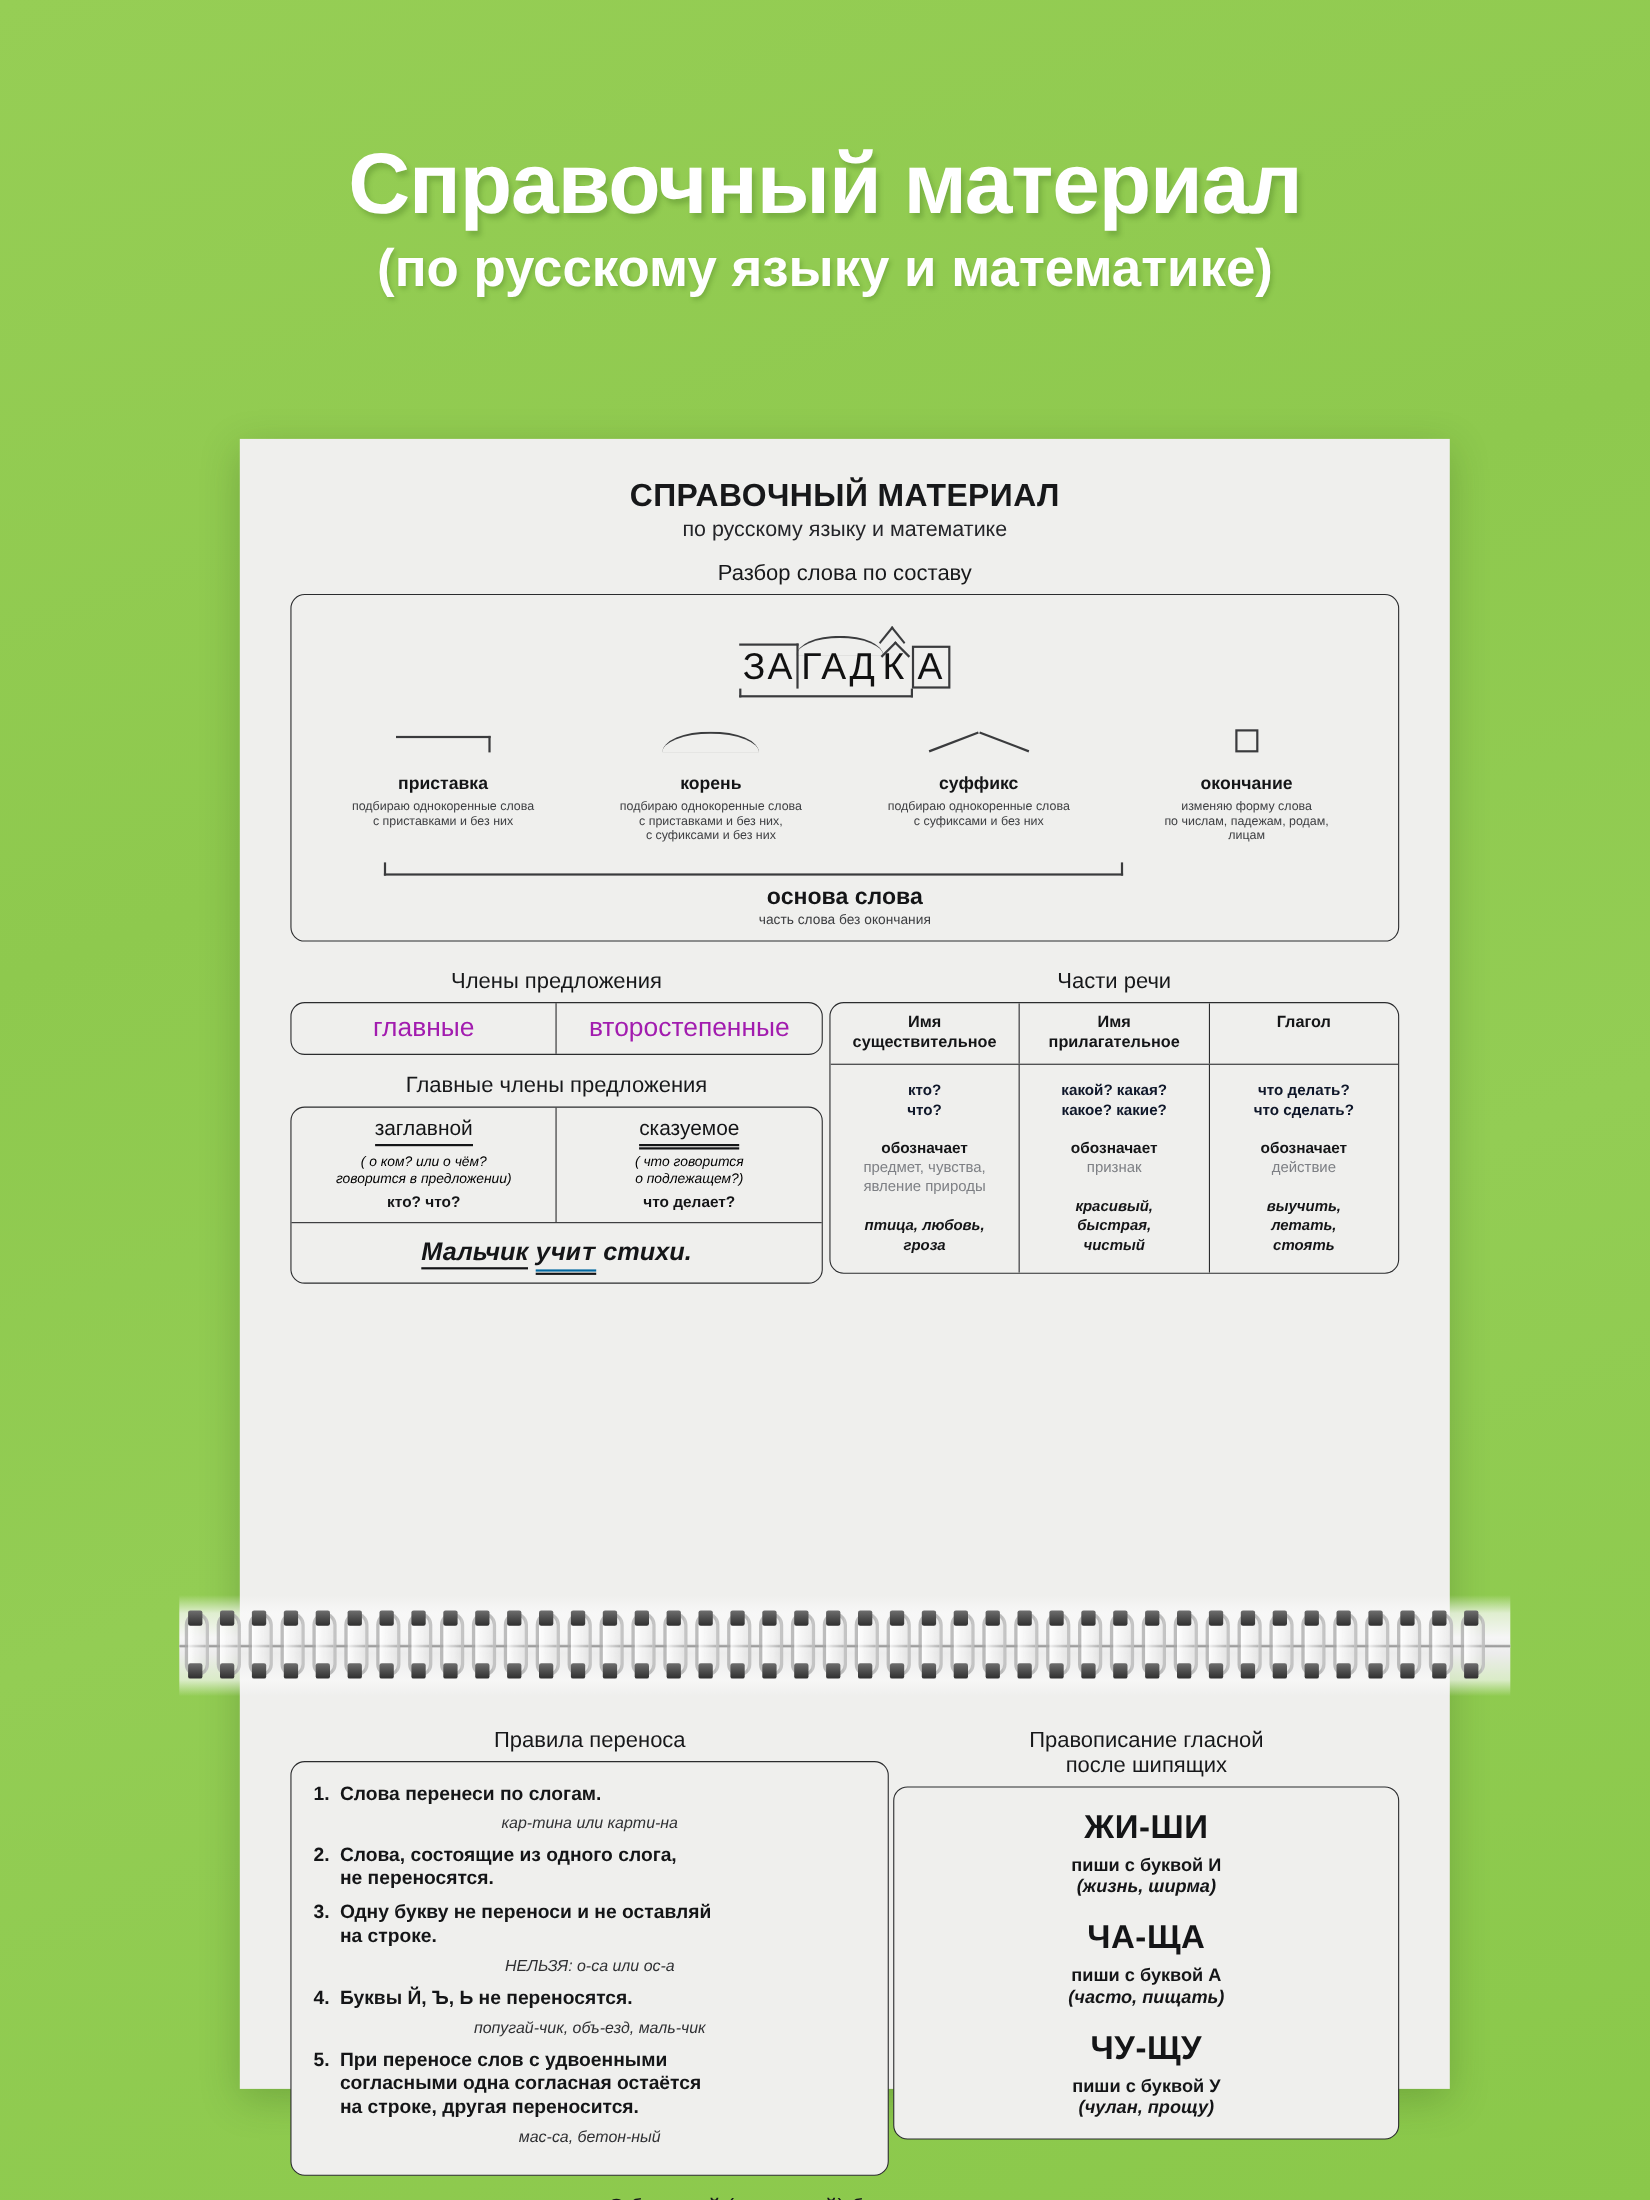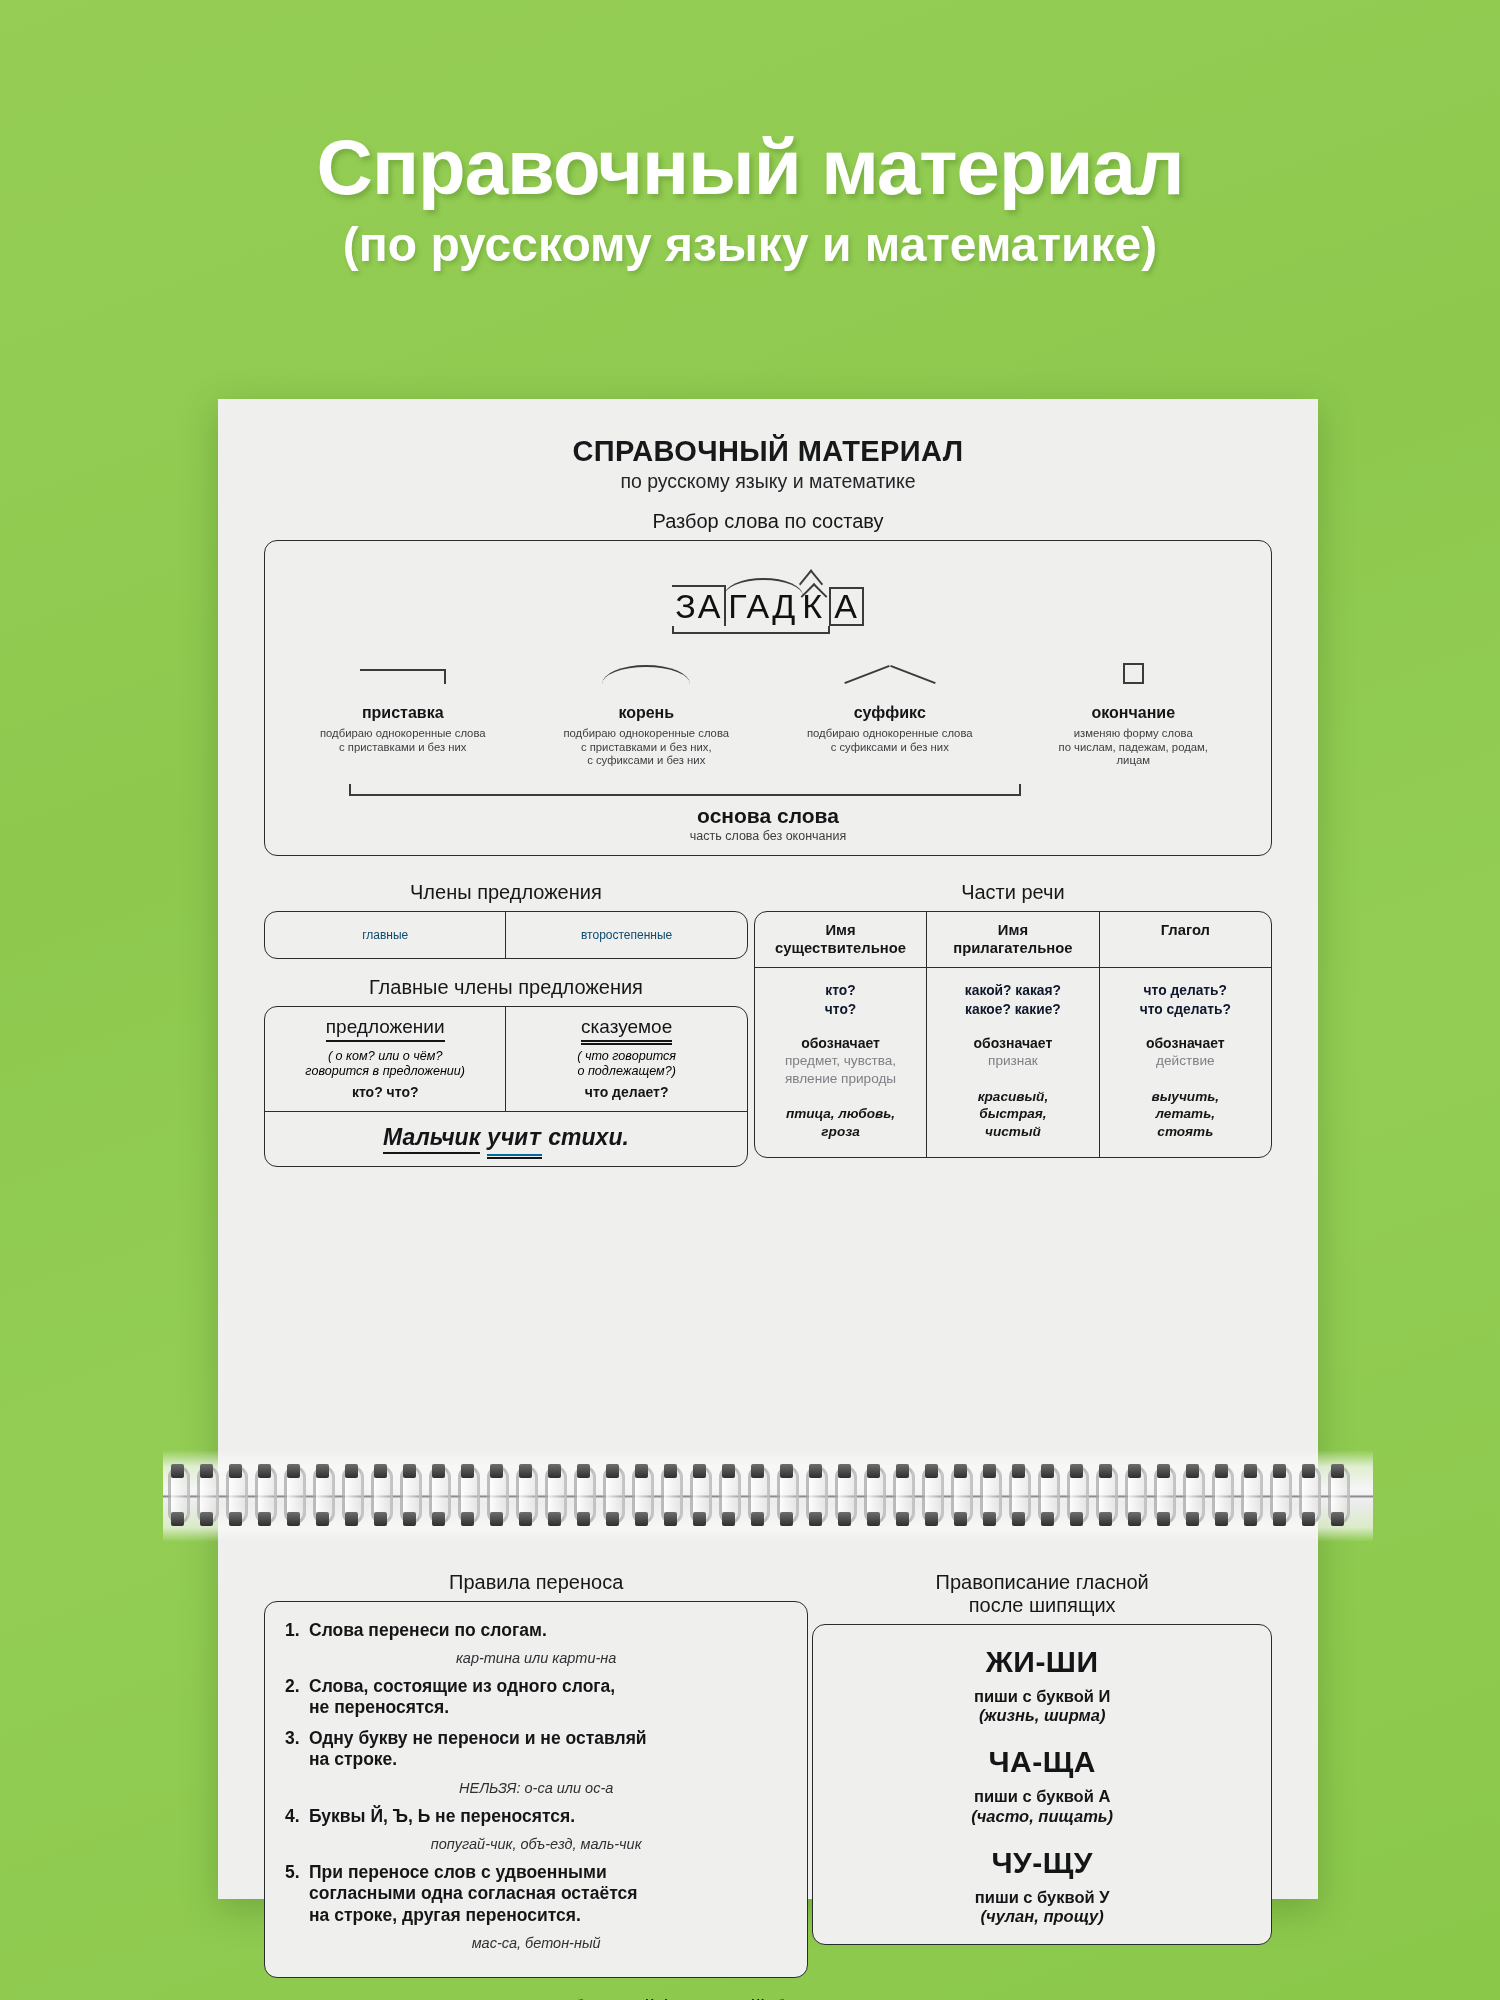--- a/index.html
+++ b/index.html
@@ -102,21 +102,21 @@
   #stem-title { text-align:center; font-size:21px; font-weight:bold; color:#141517; margin-top:8px; }
   #stem-note  { text-align:center; font-size:12.5px; color:#3d3e41; margin-top:1px; }
 
   
   #mid { display:flex; gap: 6px; margin-top: 8px; align-items: flex-start; }
   #mid-left { width: 48%; }
   #mid-right { flex:1; }
 
   #members-box { display:flex; height: 48px; }
   .members-cell { flex:1; display:flex; align-items:center; justify-content:center;
-                  font-size:12px; color:#0c4a6e; }
+                  font-size:24px; color:#a21caf; }
   .members-cell + .members-cell { border-left:1.6px solid #2b2c2e; }
 
   #main-members-box { margin-top: 2px; }
   #mm-row { display:flex; border-bottom:1.6px solid #2b2c2e; }
   .mm-cell { flex:1; padding: 9px 8px 11px 8px; text-align:center; }
   .mm-cell + .mm-cell { border-left:1.6px solid #2b2c2e; }
   .mm-title { font-size:19px; color:#141517; display:inline-block; padding-bottom:2px; }
   .mm-title.u1 { border-bottom:2px solid #141517; }
   .mm-title.u2 { border-bottom:2px solid #141517; position:relative; }
   .mm-title.u2::after { content:""; position:absolute; left:0; right:0; bottom:-5px; border-bottom:2px solid #141517; }
@@ -258,21 +258,21 @@
         <div class="section-head">Члены предложения</div>
         <div class="rbox" id="members-box">
           <div class="members-cell">главные</div>
           <div class="members-cell">второстепенные</div>
         </div>
 
         <div class="section-head">Главные члены предложения</div>
         <div class="rbox" id="main-members-box">
           <div id="mm-row">
             <div class="mm-cell">
-              <div class="mm-title u1">предложении</div>
+              <div class="mm-title u1">заглавной</div>
               <div class="mm-q">( о ком? или о чём?<br>говорится в предложении)</div>
               <div class="mm-q2">кто? что?</div>
             </div>
             <div class="mm-cell">
               <div class="mm-title u2">сказуемое</div>
               <div class="mm-q">( что говорится<br>о подлежащем?)</div>
               <div class="mm-q2">что делает?</div>
             </div>
           </div>
           <div id="example-row">

